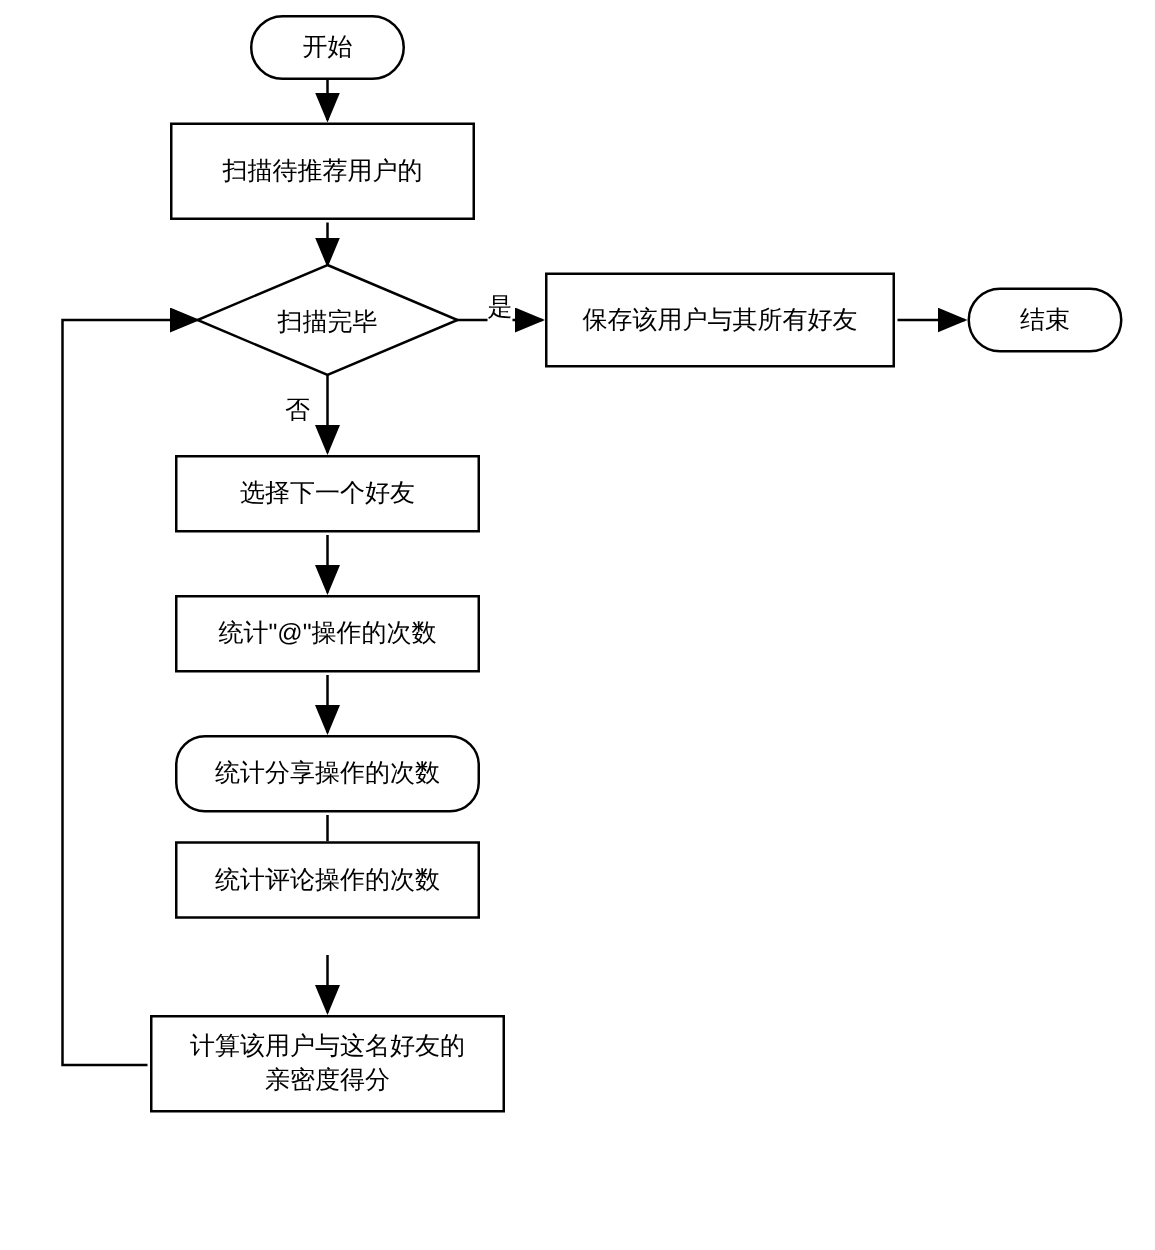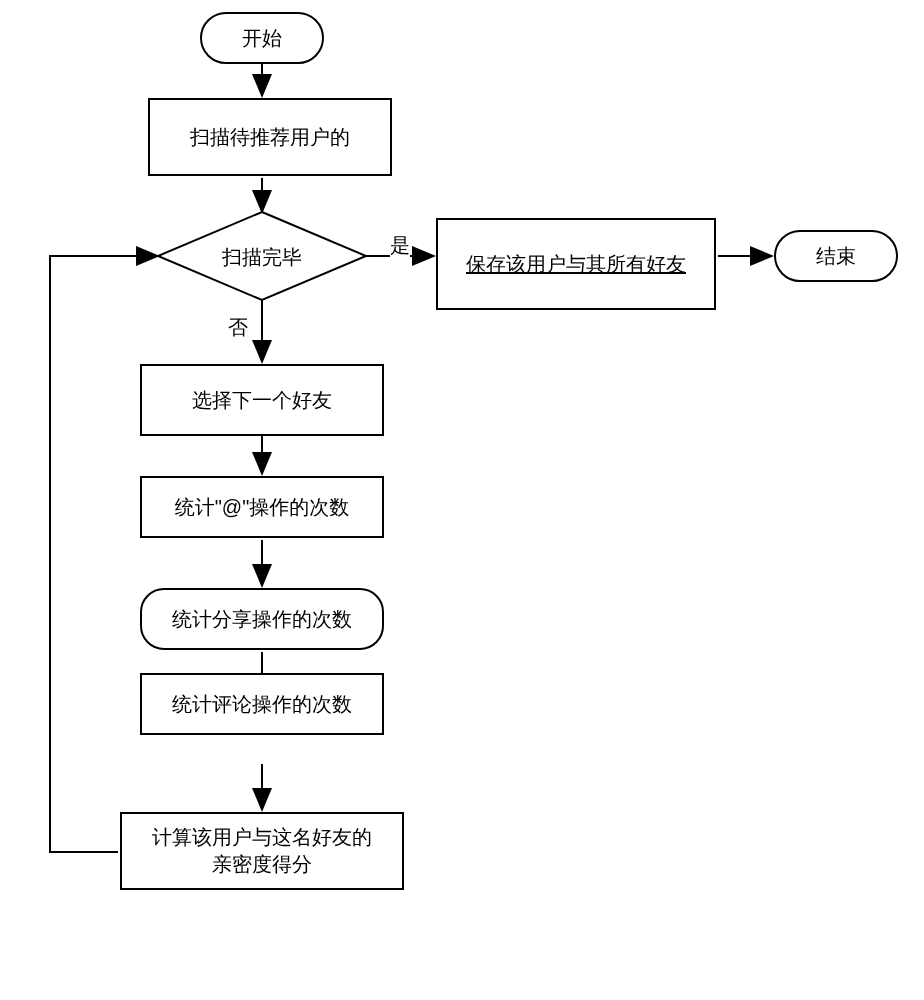--- a/index.html
+++ b/index.html
@@ -89,47 +89,47 @@
 
   <line x1="262" y1="764" x2="262" y2="810" stroke="#000" stroke-width="2" marker-end="url(#arrow)"></line>
 
   <polyline points="118,852 50,852 50,256 158,256" fill="none" stroke="#000" stroke-width="2" marker-end="url(#arrow)"></polyline>
 </svg>
 
 <div class="node terminal" style="left:200px; top:12px; width:124px;">
   <span>开始</span>
 </div>
 
-<div class="node process" style="left:148px; top:98px; width:244px; height:78px;">
+<div class="node process" style="left:136px; top:98px; width:244px; height:78px;">
   <div>
     <div>扫描待推荐用户的</div>
   </div>
 </div>
 
 <div class="decision" style="left:158px; top:212px; width:208px; height:88px;">
   <svg width="208" height="88">
     <polygon points="104,0 208,44 104,88 0,44" fill="#ffffff" stroke="#000" stroke-width="2"></polygon>
   </svg>
   <div class="decision-label" style="top:32px;">扫描完毕</div>
 </div>
 
 <div class="edge-label" style="left:390px; top:232px;">是</div>
 <div class="edge-label" style="left:228px; top:314px;">否</div>
 
-<div class="node process" style="left:436px; top:218px; width:280px; height:92px;text-decoration:underline;">
+<div class="node process" style="left:436px; top:218px; width:280px; height:76px;">
   <div>
     <div>保存该用户与其所有好友</div>
   </div>
 </div>
 
 <div class="node terminal" style="left:774px; top:230px; width:124px;">
   <span>结束</span>
 </div>
 
-<div class="node process" style="left:140px; top:364px; width:244px; height:72px;">
+<div class="node process" style="left:140px; top:364px; width:244px; height:62px;">
   <span>选择下一个好友</span>
 </div>
 
 <div class="node process" style="left:140px; top:476px; width:244px; height:62px;">
   <span>统计"@"操作的次数</span>
 </div>
 
 <div class="node process" style="left:140px; top:588px; width:244px; height:62px;border-radius:24px;">
   <span>统计分享操作的次数</span>
 </div>

